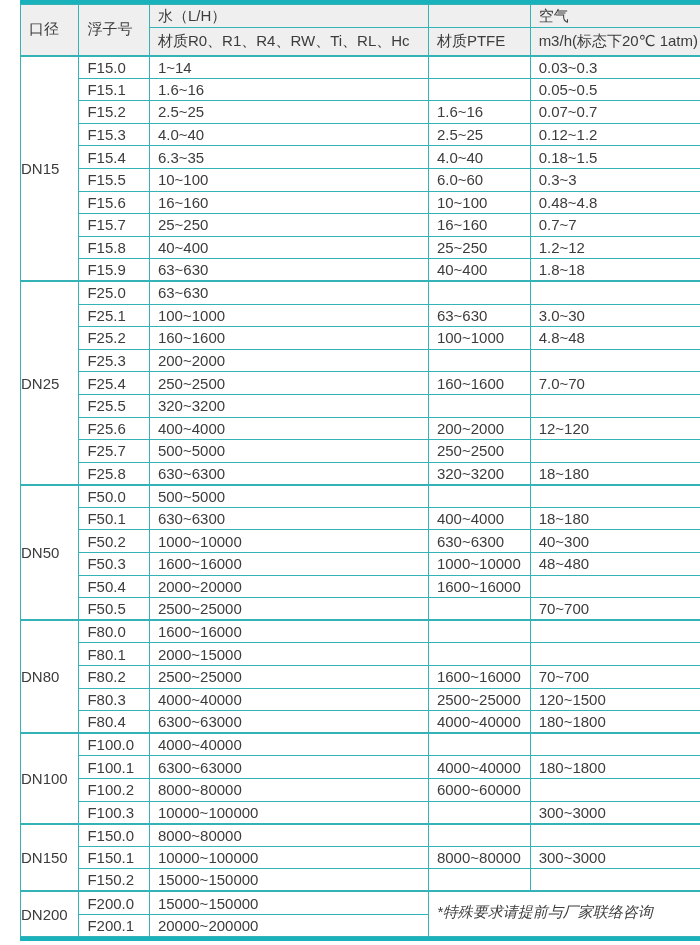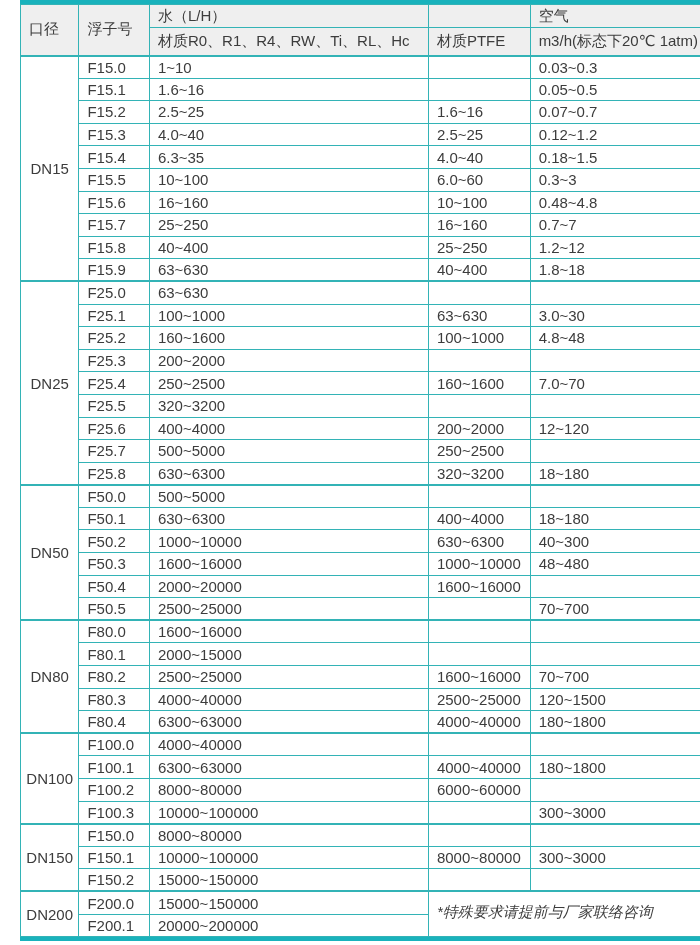--- a/index.html
+++ b/index.html
@@ -35,21 +35,20 @@
     padding:0 0 0 8px;
     white-space:nowrap;
     overflow:hidden;
     vertical-align:middle;
   }
   .spec thead th{background:var(--hdrbg);}
   .spec thead tr.hr1{height:23px;}
   .spec thead tr.hr2{height:28px;}
   .spec tbody tr{height:22.6px;}
   td.dn{
-    text-align:center;
     padding:0;
   }
   tr.sec-top td{border-top:2px solid var(--grid);}
   td.note-cell{
     vertical-align:top;
     padding-top:11px;
     font-style:italic;
   }
 </style>
 </head>
@@ -75,21 +74,21 @@
       <tr class="hr2">
         <th>材质R0、R1、R4、RW、Ti、RL、Hc</th>
         <th>材质PTFE</th>
         <th>m3/h(标态下20℃ 1atm)</th>
       </tr>
     </thead>
     <tbody id="spec-body">
         <tr class="sec-top">
           <td class="dn" rowspan="10">DN15</td>
           <td>F15.0</td>
-          <td>1~10</td>
+          <td>1~14</td>
           <td></td>
           <td>0.03~0.3</td>
         </tr>
         <tr>
           <td>F15.1</td>
           <td>1.6~16</td>
           <td></td>
           <td>0.05~0.5</td>
         </tr>
         <tr>

